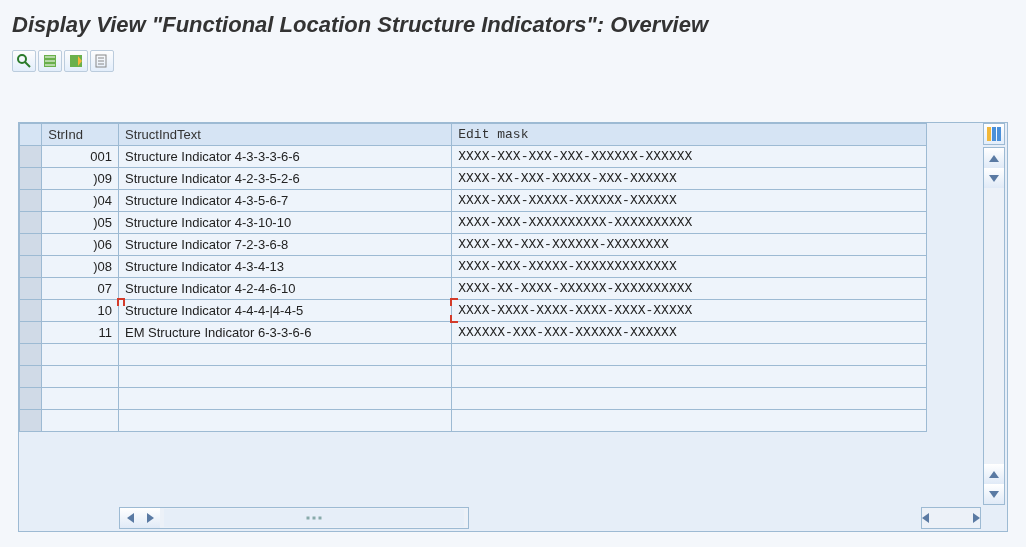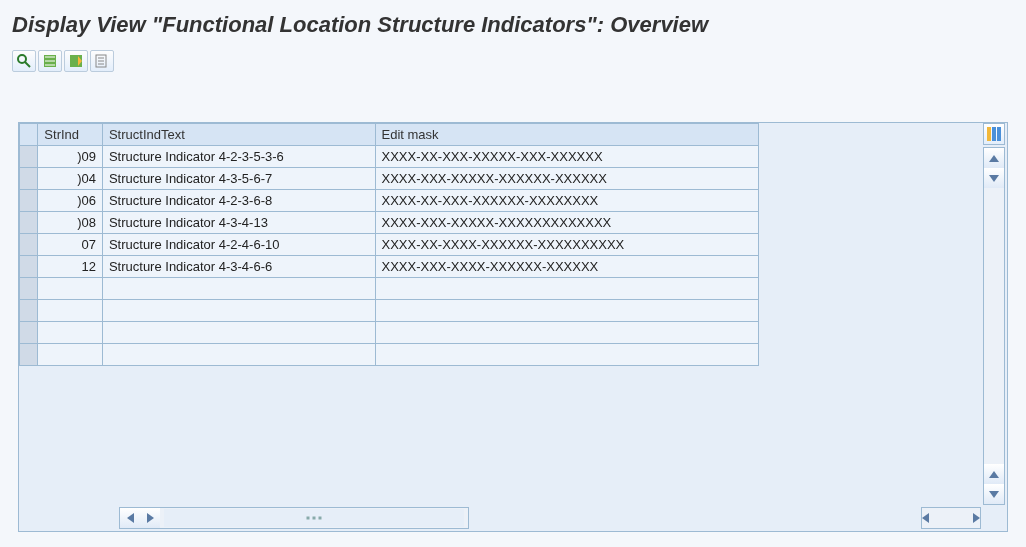--- a/index.html
+++ b/index.html
@@ -51,21 +51,21 @@
     top: 122px;
     width: 990px;
     height: 410px;
     background: #e6eef8;
     border: 1px solid #9dbad3;
   }
   .grid {
     position: absolute;
     left: 0;
     top: 0;
-    width: 740px;
+    width: 908px;
     border-collapse: collapse;
   }
   .grid th, .grid td {
     border: 1px solid #9dbad3;
     padding: 3px 6px;
     height: 22px;
     font-weight: normal;
     white-space: nowrap;
   }
   .grid th {
@@ -74,21 +74,21 @@
     color: #333;
   }
   .grid td {
     background: #eef4fb;
     color: #222;
   }
   .col-sel { width: 22px; background: #cfd9e6; }
   .col-sel-cell { background: #d0dae7 !important; }
   .col-strind { width: 76px; text-align: right; }
   .col-text { width: 330px; }
-  .col-mask { width: 470px; }
+  .col-mask { width: 470px; font-family: Liberation Mono, monospace; }
   .row-empty td { height: 22px; }
   .cursor-mark {
     position: relative;
   }
   .cursor-mark::before, .cursor-mark::after {
     content: '';
     position: absolute;
     width: 6px;
     height: 6px;
     border: 2px solid #d43b2a;
@@ -223,53 +223,71 @@
         <tr>
           <th class="col-sel"></th>
           <th class="col-strind">StrInd</th>
           <th class="col-text">StructIndText</th>
           <th class="col-mask">Edit mask</th>
         </tr>
       </thead>
       <tbody id="grid-body">
           <tr>
             <td class="col-sel-cell"></td>
+            <td class="col-strind">001</td>
+            <td class="col-text">Structure Indicator 4-3-3-3-6-6</td>
+            <td class="col-mask">XXXX-XXX-XXX-XXX-XXXXXX-XXXXXX</td>
+          </tr>
+          <tr>
+            <td class="col-sel-cell"></td>
             <td class="col-strind">)09</td>
-            <td class="col-text">Structure Indicator 4-2-3-5-3-6</td>
+            <td class="col-text">Structure Indicator 4-2-3-5-2-6</td>
             <td class="col-mask">XXXX-XX-XXX-XXXXX-XXX-XXXXXX</td>
           </tr>
           <tr>
             <td class="col-sel-cell"></td>
             <td class="col-strind">)04</td>
             <td class="col-text">Structure Indicator 4-3-5-6-7</td>
             <td class="col-mask">XXXX-XXX-XXXXX-XXXXXX-XXXXXX</td>
           </tr>
           <tr>
             <td class="col-sel-cell"></td>
+            <td class="col-strind">)05</td>
+            <td class="col-text">Structure Indicator 4-3-10-10</td>
+            <td class="col-mask">XXXX-XXX-XXXXXXXXXX-XXXXXXXXXX</td>
+          </tr>
+          <tr>
+            <td class="col-sel-cell"></td>
             <td class="col-strind">)06</td>
-            <td class="col-text">Structure Indicator 4-2-3-6-8</td>
+            <td class="col-text">Structure Indicator 7-2-3-6-8</td>
             <td class="col-mask">XXXX-XX-XXX-XXXXXX-XXXXXXXX</td>
           </tr>
           <tr>
             <td class="col-sel-cell"></td>
             <td class="col-strind">)08</td>
             <td class="col-text">Structure Indicator 4-3-4-13</td>
             <td class="col-mask">XXXX-XXX-XXXXX-XXXXXXXXXXXXX</td>
           </tr>
           <tr>
             <td class="col-sel-cell"></td>
             <td class="col-strind">07</td>
             <td class="col-text">Structure Indicator 4-2-4-6-10</td>
             <td class="col-mask">XXXX-XX-XXXX-XXXXXX-XXXXXXXXXX</td>
           </tr>
           <tr>
             <td class="col-sel-cell"></td>
-            <td class="col-strind">12</td>
-            <td class="col-text">Structure Indicator 4-3-4-6-6</td>
-            <td class="col-mask">XXXX-XXX-XXXX-XXXXXX-XXXXXX</td>
+            <td class="col-strind">10</td>
+            <td class="col-text cursor-mark cursor-mark-right">Structure Indicator 4-4-4-|4-4-5</td>
+            <td class="col-mask cursor-mark">XXXX-XXXX-XXXX-XXXX-XXXX-XXXXX</td>
+          </tr>
+          <tr>
+            <td class="col-sel-cell"></td>
+            <td class="col-strind">11</td>
+            <td class="col-text">EM Structure Indicator 6-3-3-6-6</td>
+            <td class="col-mask">XXXXXX-XXX-XXX-XXXXXX-XXXXXX</td>
           </tr>
           <tr class="row-empty">
             <td class="col-sel-cell"></td>
             <td></td>
             <td></td>
             <td></td>
           </tr>
           <tr class="row-empty">
             <td class="col-sel-cell"></td>
             <td></td>

